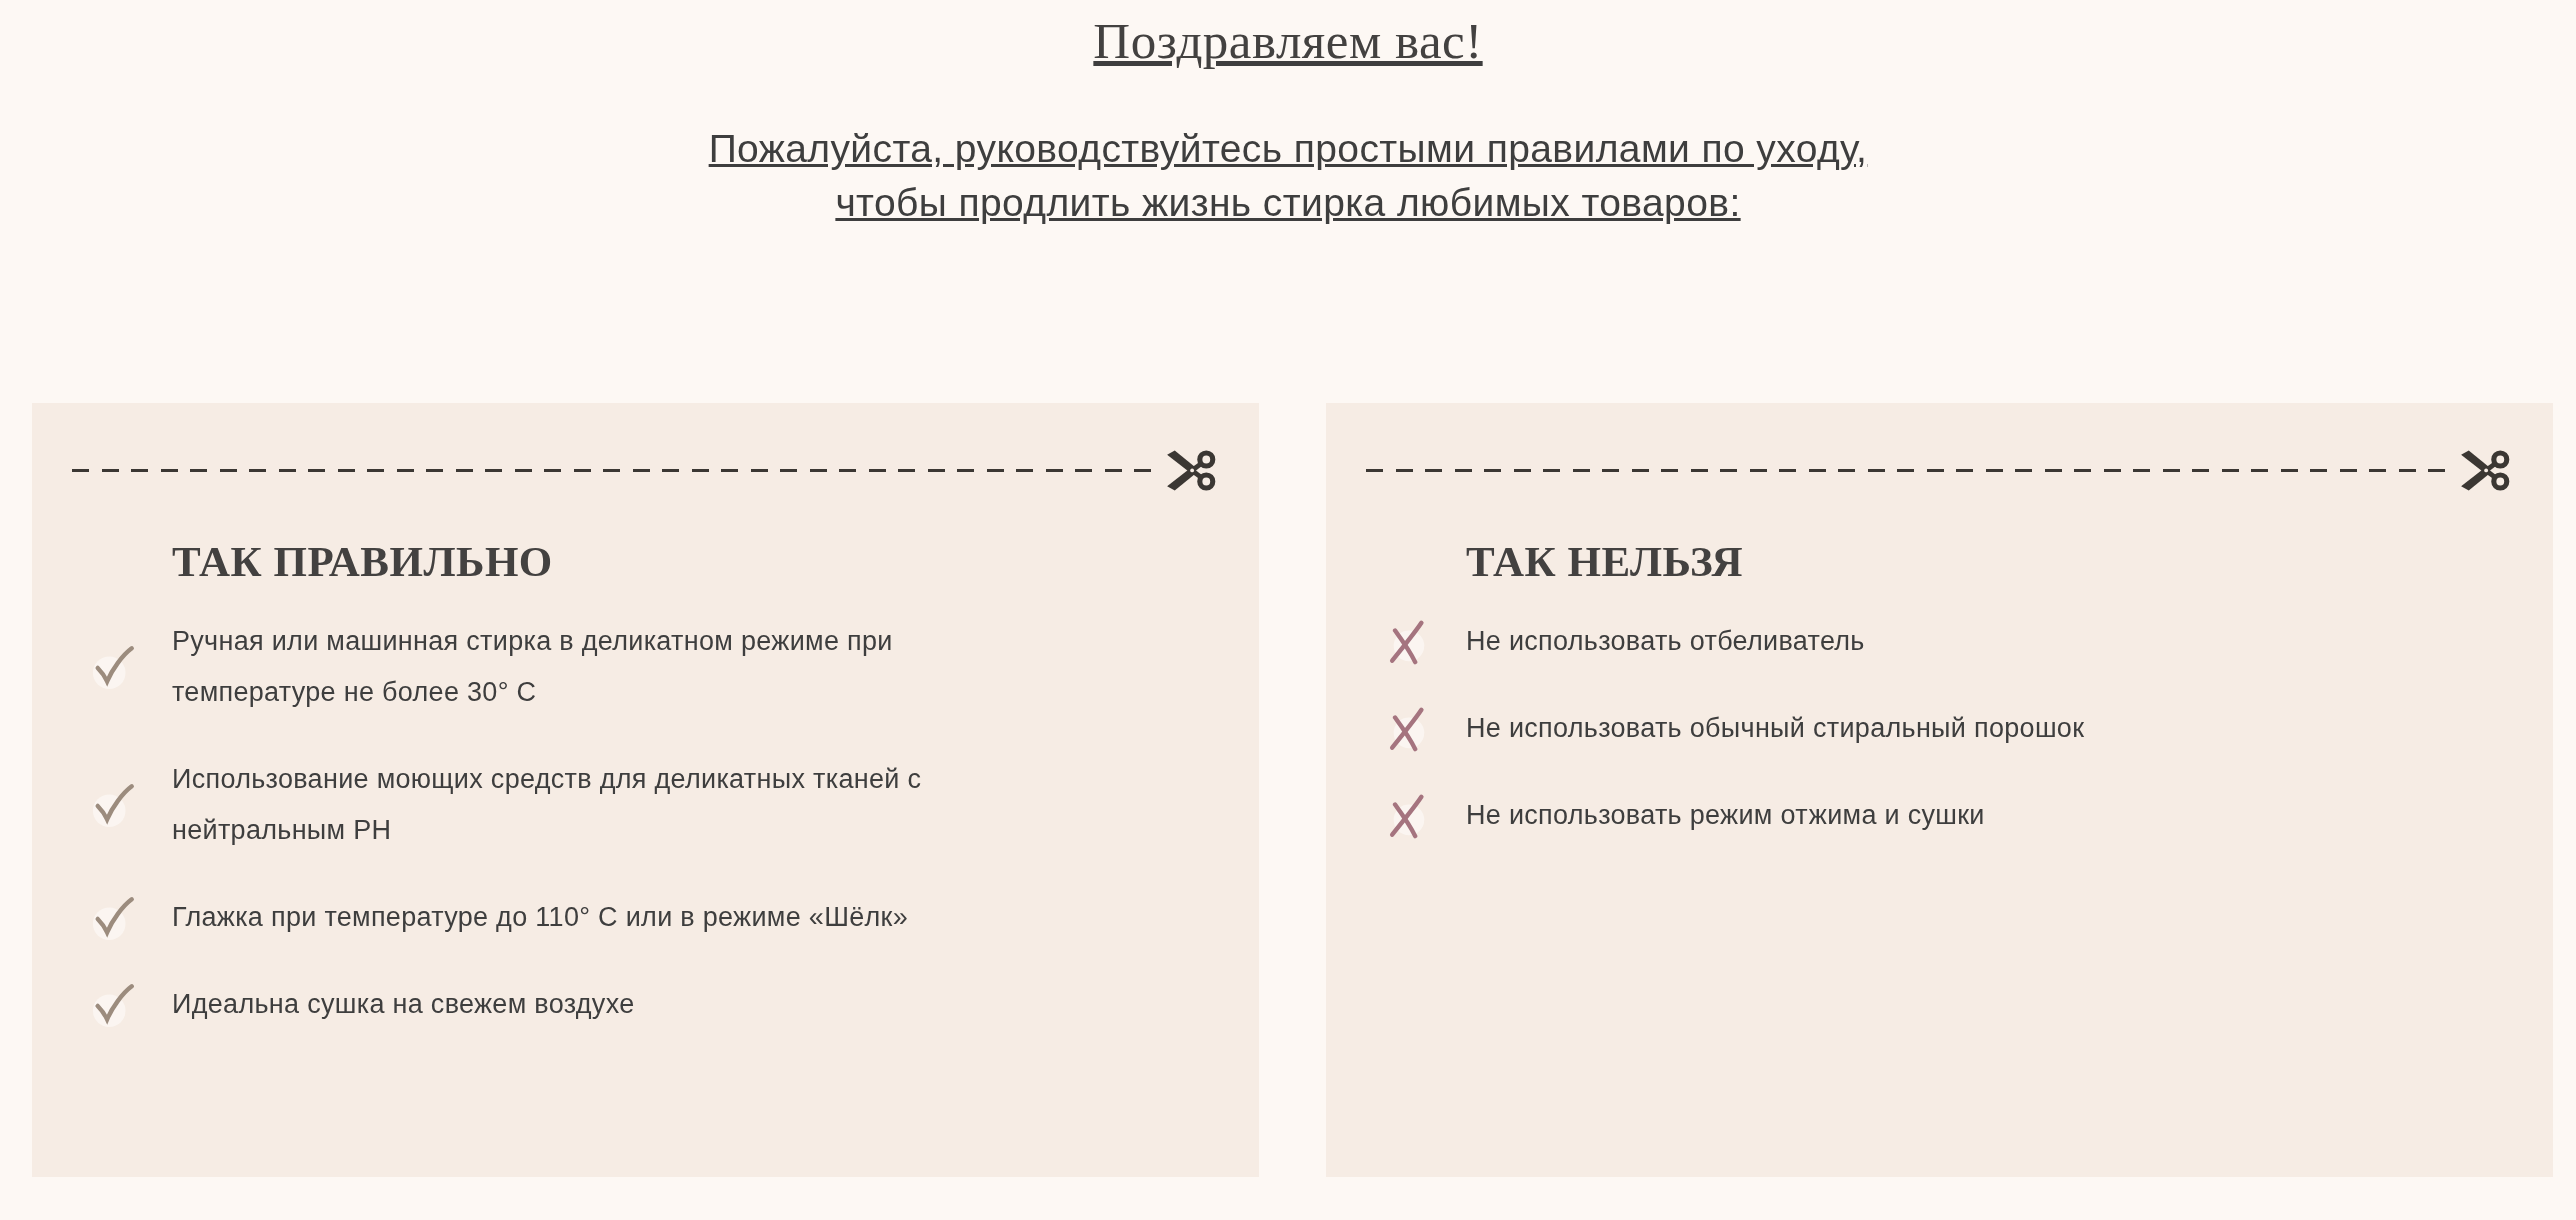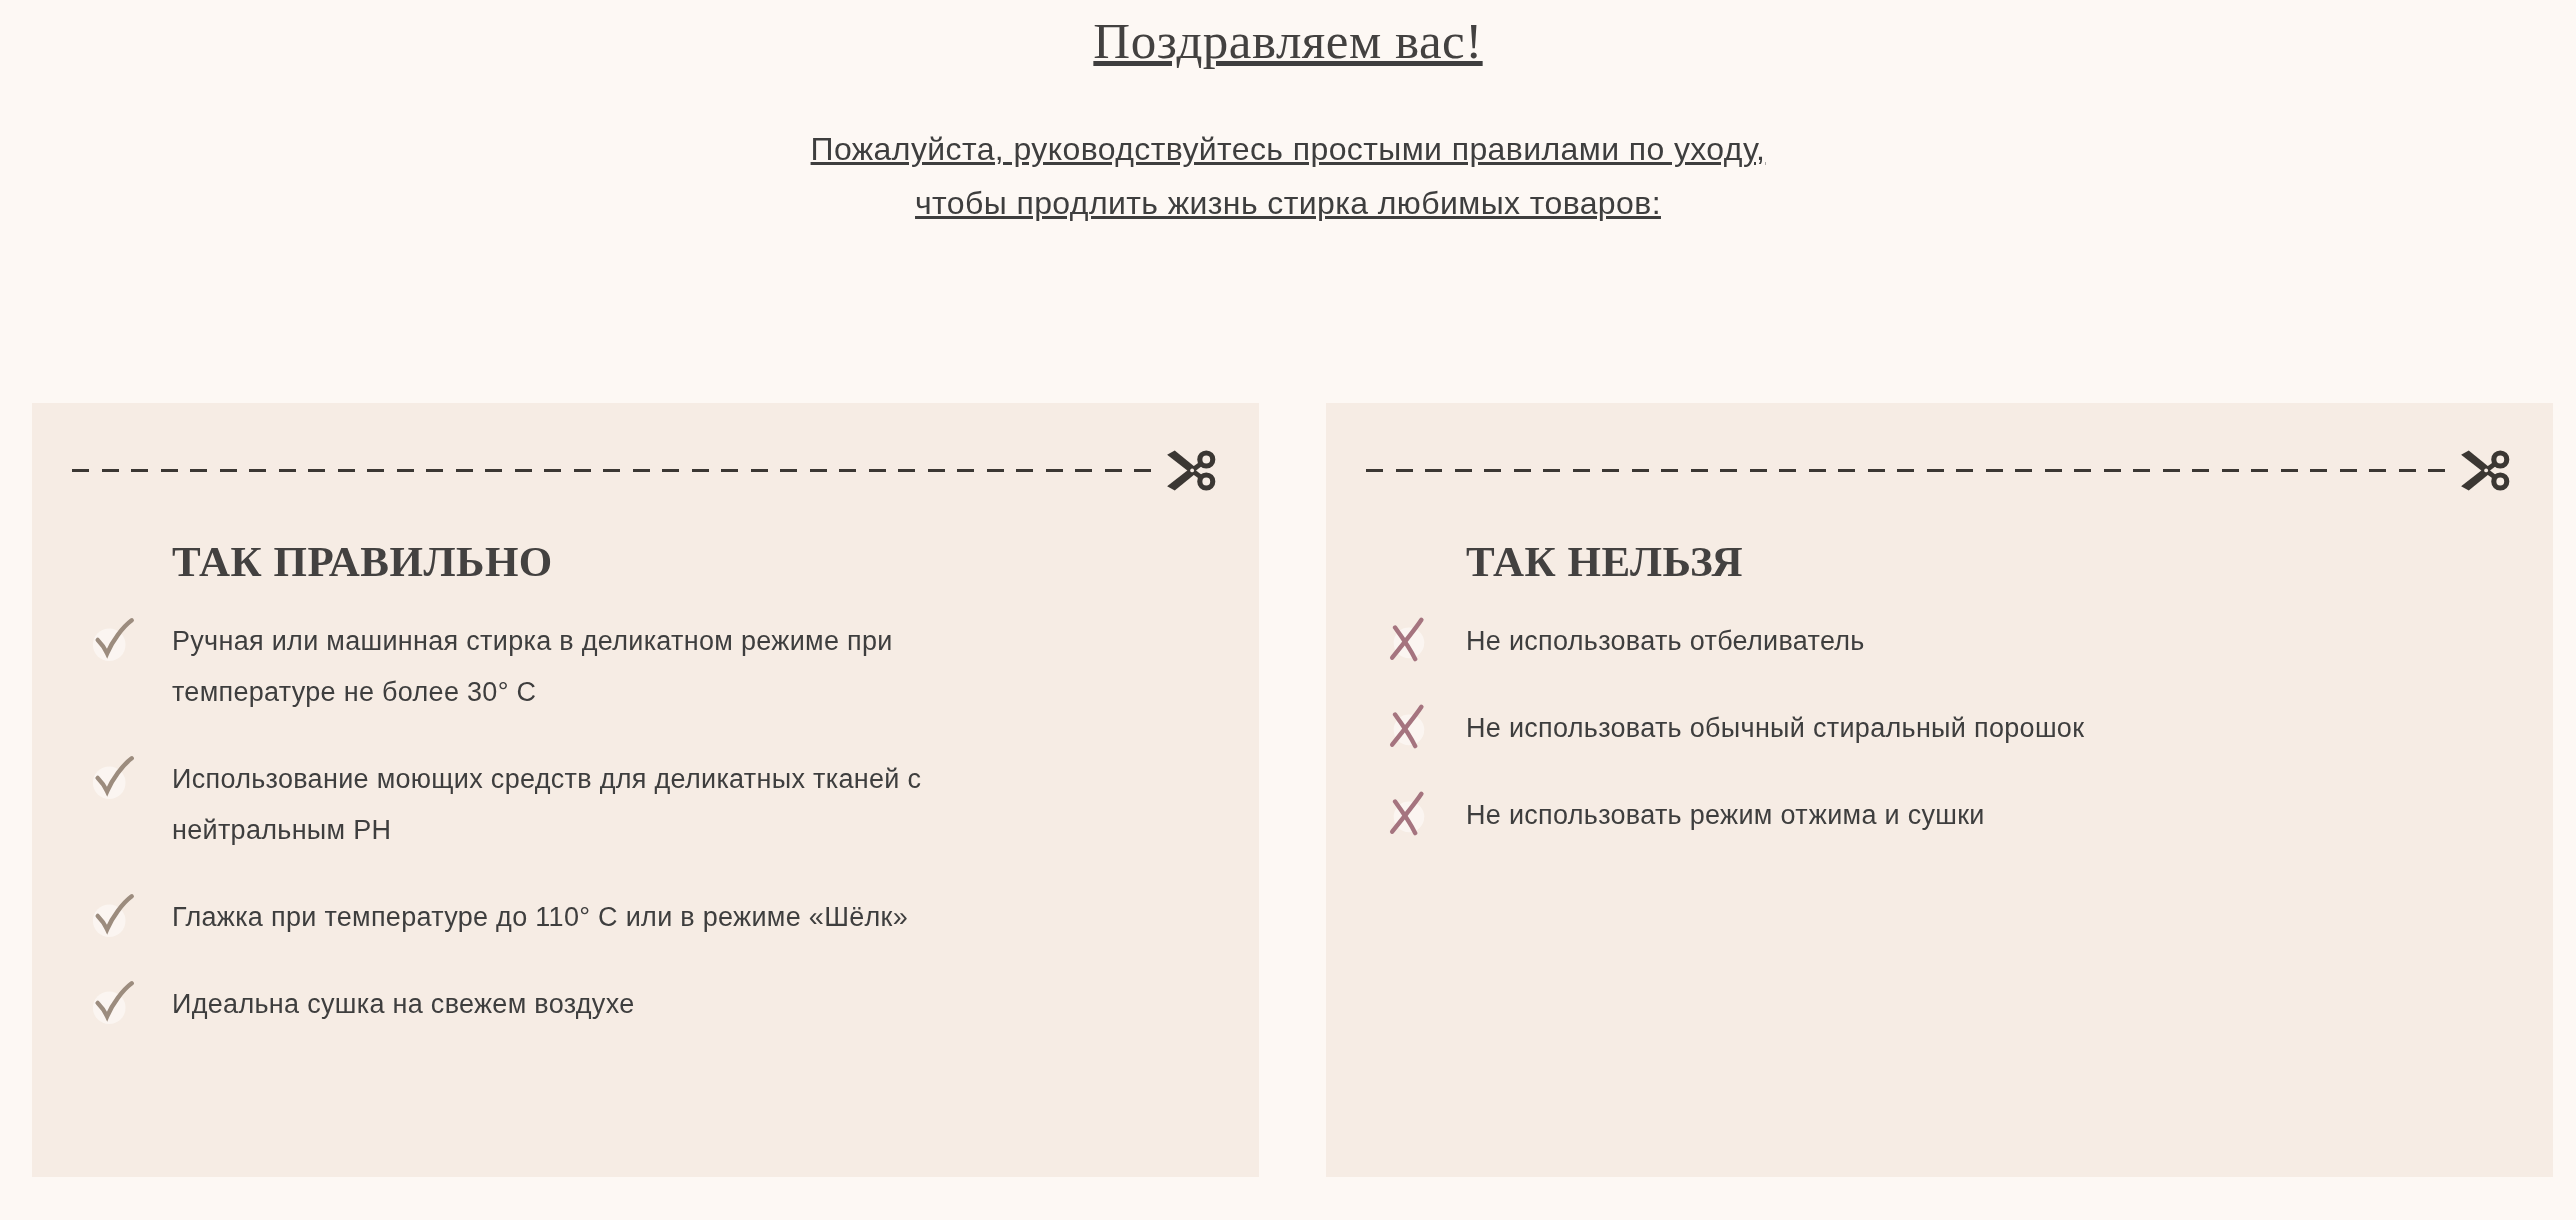--- a/index.html
+++ b/index.html
@@ -24,21 +24,21 @@
   .page-title{
     font-family:"Liberation Serif", serif;
     font-weight:400;
     font-size:51px;
     line-height:61px;
     color:var(--ink);
     letter-spacing:0.5px;
   }
   .page-subtitle{
     margin-top:50px;
-    font-size:32px;
+    font-size:39px;
     line-height:54px;
     color:var(--body-ink);
     letter-spacing:0.4px;
   }
 
   .panels{
     position:absolute;
     top:403px; left:32px;
     width:2521px;
     display:flex;
@@ -69,21 +69,21 @@
     font-weight:700;
     font-size:43px;
     line-height:51px;
     color:var(--ink);
     letter-spacing:0.5px;
   }
 
   ul.rules{ list-style:none; margin-top:29px; }
   ul.rules li{
     display:flex;
-    align-items:flex-start;
+    align-items:center;
     margin-bottom:36px;
   }
   .rule-icon{
     flex:none;
     width:46px; height:46px;
     margin-left:59px;
     margin-right:35px;
     margin-top:0;
   }
   .rule-text{

